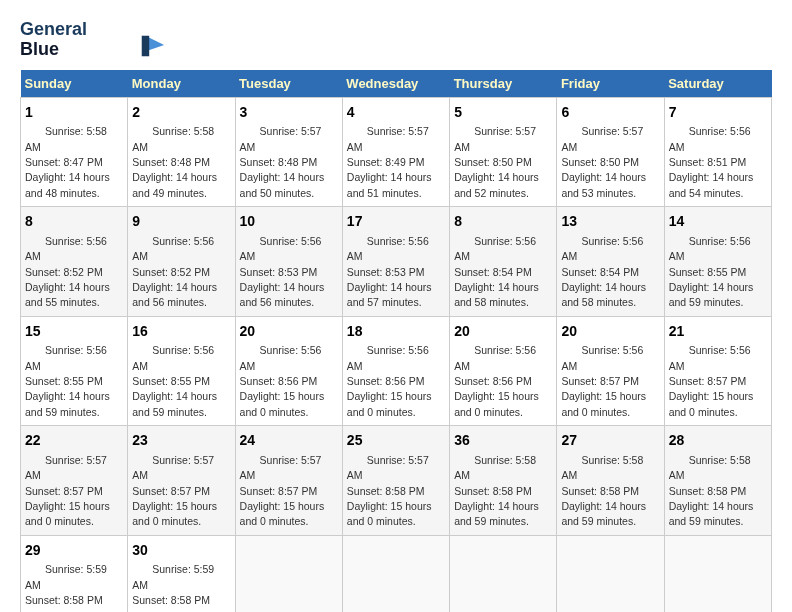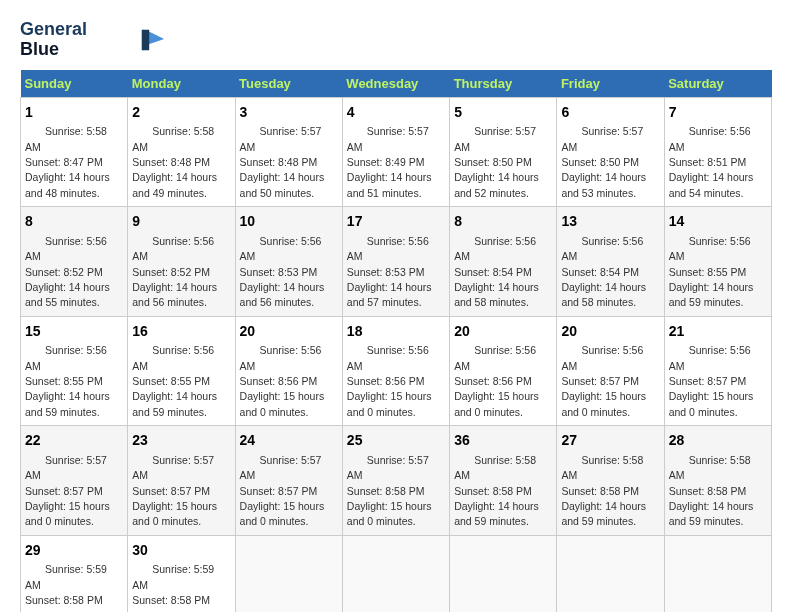--- a/index.html
+++ b/index.html
@@ -47,21 +47,21 @@
       color: #555;
       font-weight: normal;
     }
     table {
       width: 100%;
       border-collapse: collapse;
       font-size: 11px;
     }
     thead tr th {
       background-color: #2e6db4;
-      color: #bef264;
+      color: #fef9c3;
       padding: 6px 4px;
       text-align: left;
       font-size: 13px;
       font-weight: bold;
     }
     tbody tr td {
       vertical-align: top;
       padding: 5px 4px;
       border: 1px solid #ccc;
       width: calc(100% / 7);
@@ -85,21 +85,21 @@
     .empty-cell {
       background: #f9f9f9 !important;
     }
   </style>
 </head>
 <body>
 
 <div class="header">
   <div class="logo">
     <div>
-      <div style="display:flex;align-items:center;gap:47px;">
+      <div style="display:flex;align-items:flex-end;gap:47px;">
         <div class="logo-text">
           General<br><span>Blue</span>
         </div>
         <svg class="logo-icon" viewBox="0 0 30 30">
           <polygon points="10,5 28,14 10,20" fill="#4a90d9"></polygon>
           <rect x="4" y="4" width="8" height="22" fill="#1a3a5c"></rect>
         </svg>
       </div>
     </div>
   </div>

